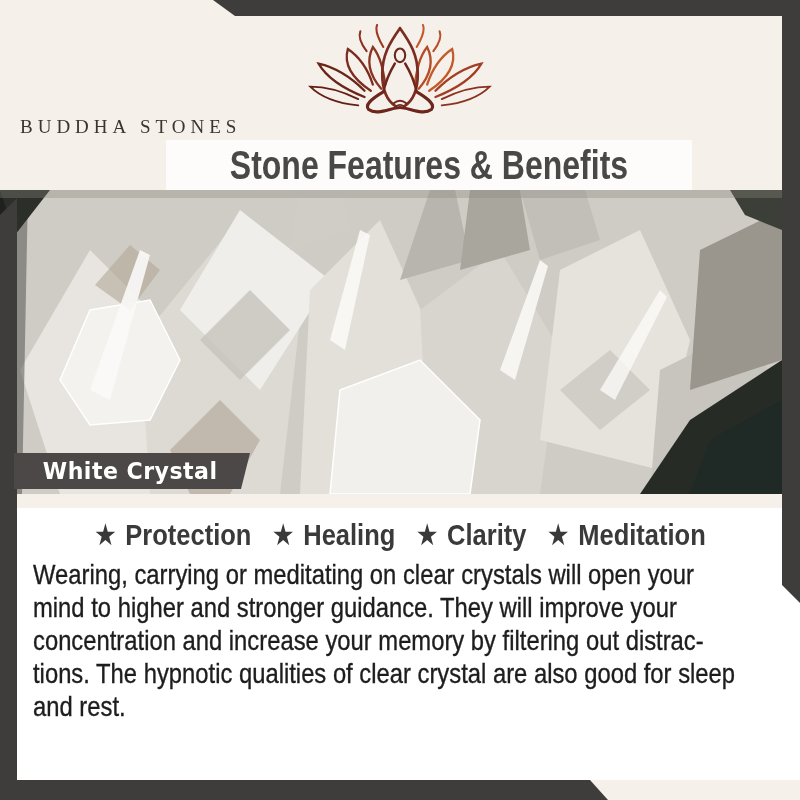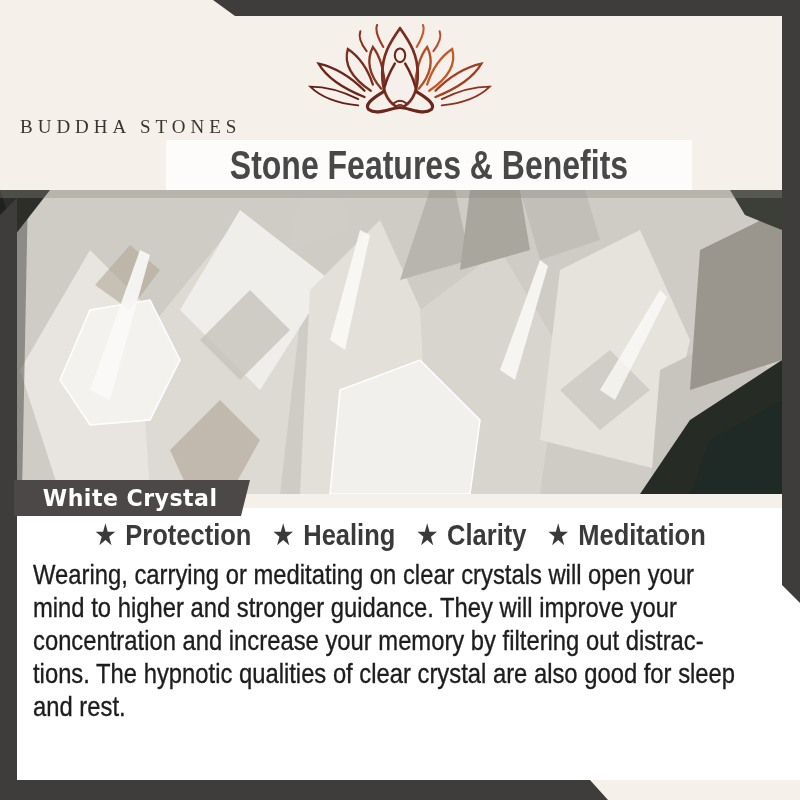--- a/index.html
+++ b/index.html
@@ -28,21 +28,20 @@
     font-size:40px;font-weight:700;color:#484848;letter-spacing:0;
   }
   
   .photo{position:absolute;left:0;top:190px;width:782px;height:304px;z-index:1;}
   .photo svg{display:block;width:782px;height:304px;}
   
   .photo-label{
     position:absolute;left:14px;top:453px;height:36px;width:236px;z-index:7;
     background:#4b4847;display:flex;align-items:center;
     clip-path:polygon(0 0,100% 0,calc(100% - 9px) 100%,0 100%);
-    margin-top:27px;
   }
   .photo-label span{
     font-family:"DejaVu Sans",sans-serif;font-size:23px;font-weight:700;
     color:#ffffff;letter-spacing:.5px;padding-left:30px;white-space:nowrap;
     display:inline-block;transform:scaleX(.96);transform-origin:left;
   }
   
   .text-panel{position:absolute;left:17px;top:508px;width:783px;height:272px;background:#ffffff;z-index:2;}
   
   .benefits-row{

